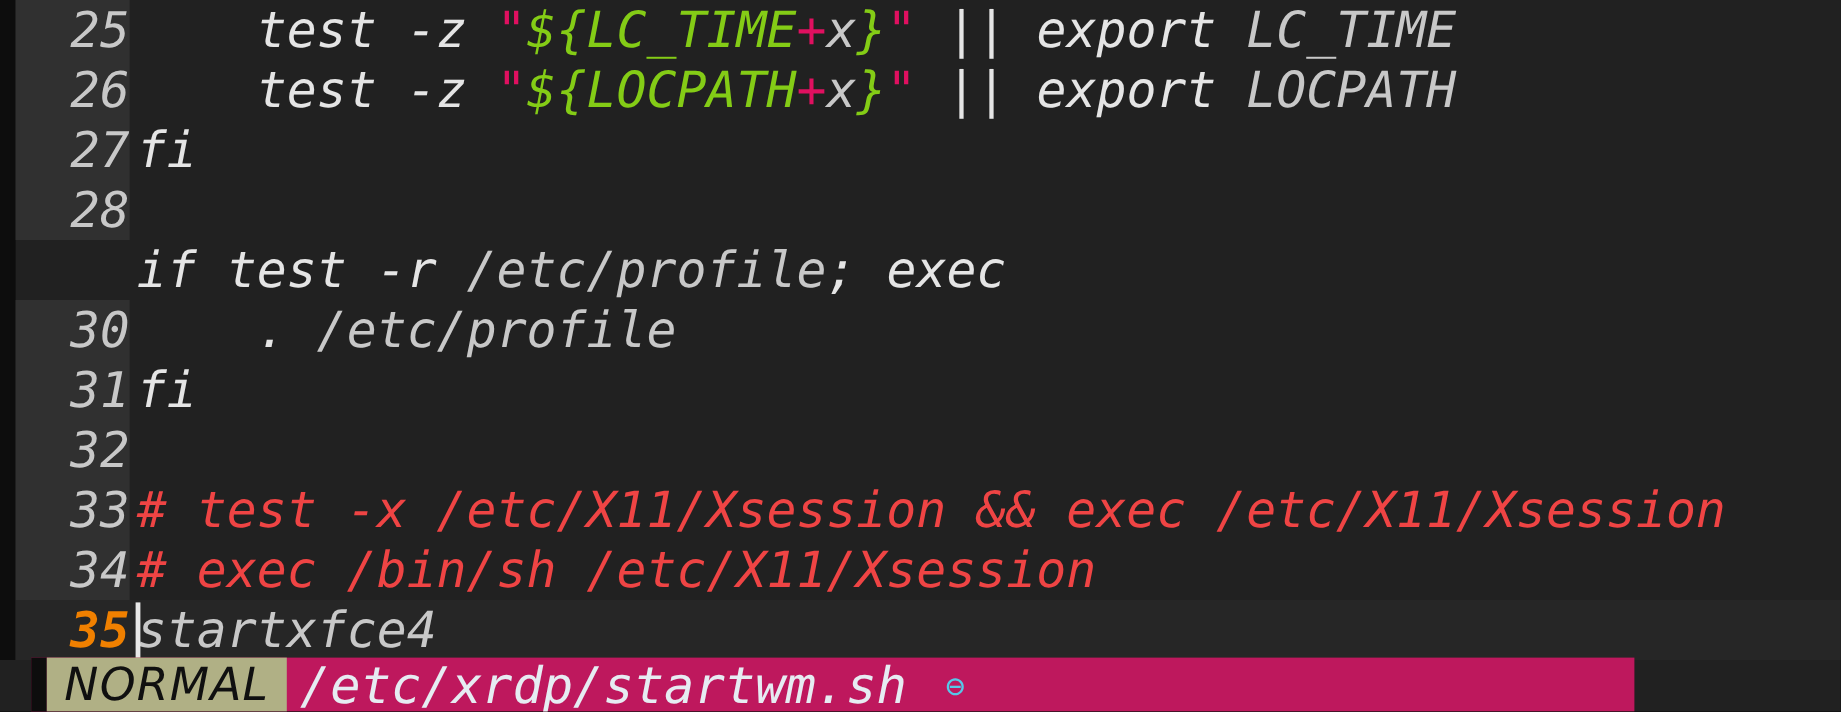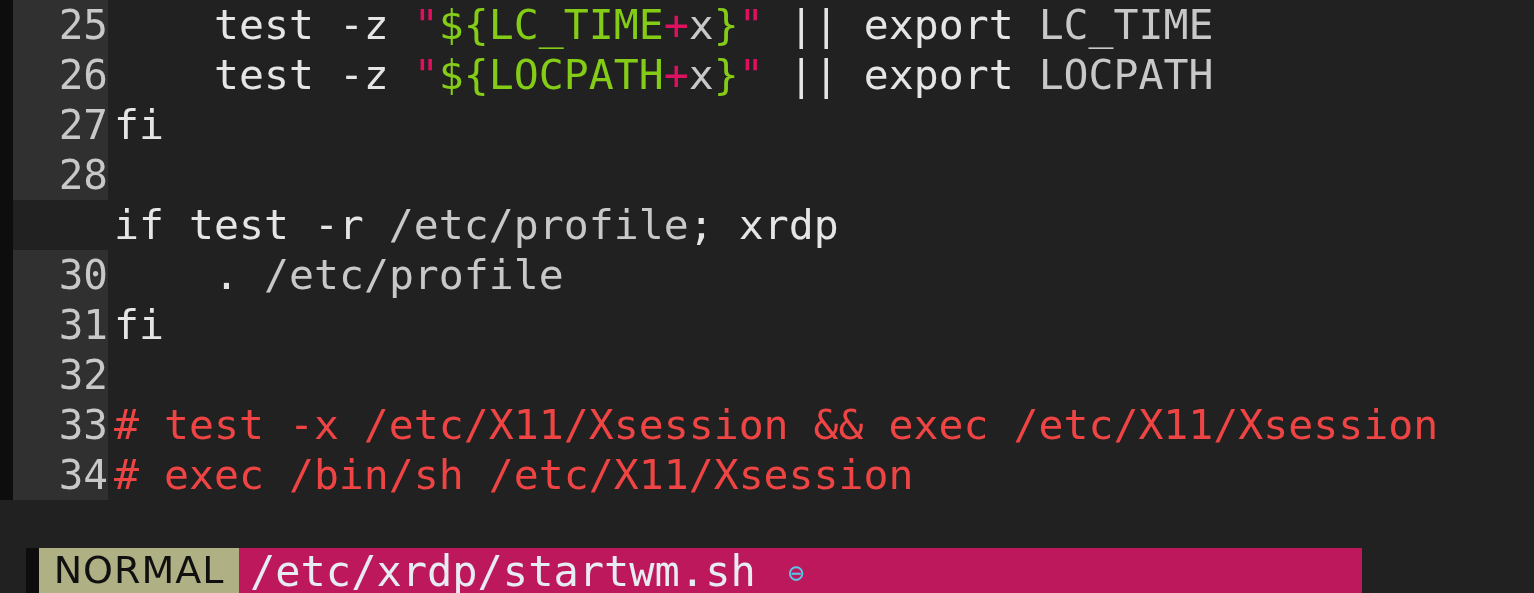--- a/index.html
+++ b/index.html
@@ -13,20 +13,21 @@
     height: 593px;
     overflow: hidden;
     font-family: "DejaVu Sans Mono", monospace;
   }
 
   #app {
     position: relative;
     width: 1534px;
     height: 593px;
     background: #212121;
+    font-style: italic;
   }
 
   
   #buffer {
     position: absolute;
     left: 0;
     top: 0;
     width: 1534px;
     height: 548px;
     background: #212121;
@@ -161,26 +162,27 @@
 </head>
 <body>
 
 <div id="app">
 
   <div id="buffer">
       <div class="line"><div class="signcol"></div><div class="gutter">25</div><div class="code"><span class="plain">    </span><span class="kw">test -z </span><span class="str">"</span><span class="var">${LC_TIME</span><span class="str">+</span><span class="ident">x</span><span class="var">}</span><span class="str">"</span><span class="plain"> </span><span class="kw">||</span><span class="plain"> </span><span class="kw">export</span><span class="plain"> </span><span class="ident">LC_TIME</span></div></div>
       <div class="line"><div class="signcol"></div><div class="gutter">26</div><div class="code"><span class="plain">    </span><span class="kw">test -z </span><span class="str">"</span><span class="var">${LOCPATH</span><span class="str">+</span><span class="ident">x</span><span class="var">}</span><span class="str">"</span><span class="plain"> </span><span class="kw">||</span><span class="plain"> </span><span class="kw">export</span><span class="plain"> </span><span class="ident">LOCPATH</span></div></div>
       <div class="line"><div class="signcol"></div><div class="gutter">27</div><div class="code"><span class="kw">fi</span></div></div>
       <div class="line"><div class="signcol"></div><div class="gutter">28</div><div class="code"></div></div>
-      <div class="line"><div class="signcol"></div><div class="code"><span class="kw">if test -r</span><span class="plain"> </span><span class="ident">/etc/profile</span><span class="kw">;</span><span class="plain"> </span><span class="kw">xrdp</span></div></div>
+      <div class="line"><div class="signcol"></div><div class="code"><span class="kw">if test -r</span><span class="plain"> </span><span class="ident">/etc/profile</span><span class="kw">;</span><span class="plain"> </span><span class="kw">exec</span></div></div>
       <div class="line"><div class="signcol"></div><div class="gutter">30</div><div class="code"><span class="plain">    </span><span class="kw">.</span><span class="plain"> </span><span class="ident">/etc/profile</span></div></div>
       <div class="line"><div class="signcol"></div><div class="gutter">31</div><div class="code"><span class="kw">fi</span></div></div>
       <div class="line"><div class="signcol"></div><div class="gutter">32</div><div class="code"></div></div>
       <div class="line"><div class="signcol"></div><div class="gutter">33</div><div class="code"><span class="cmt"># test -x /etc/X11/Xsession &amp;&amp; exec /etc/X11/Xsession</span></div></div>
       <div class="line"><div class="signcol"></div><div class="gutter">34</div><div class="code"><span class="cmt"># exec /bin/sh /etc/X11/Xsession</span></div></div>
+      <div class="line current"><div class="signcol"></div><div class="gutter">35</div><div class="code"><span class="ident">startxfce4</span></div><div class="cursor"></div></div>
     </div>
 
   <div id="statusline">
     <div id="status-left-pad"></div>
     <div id="mode-block">NORMAL</div>
     <div id="status-file">/etc/xrdp/startwm.sh</div>
     <div id="status-flag">⊖</div>
   </div>
 
 </div>

